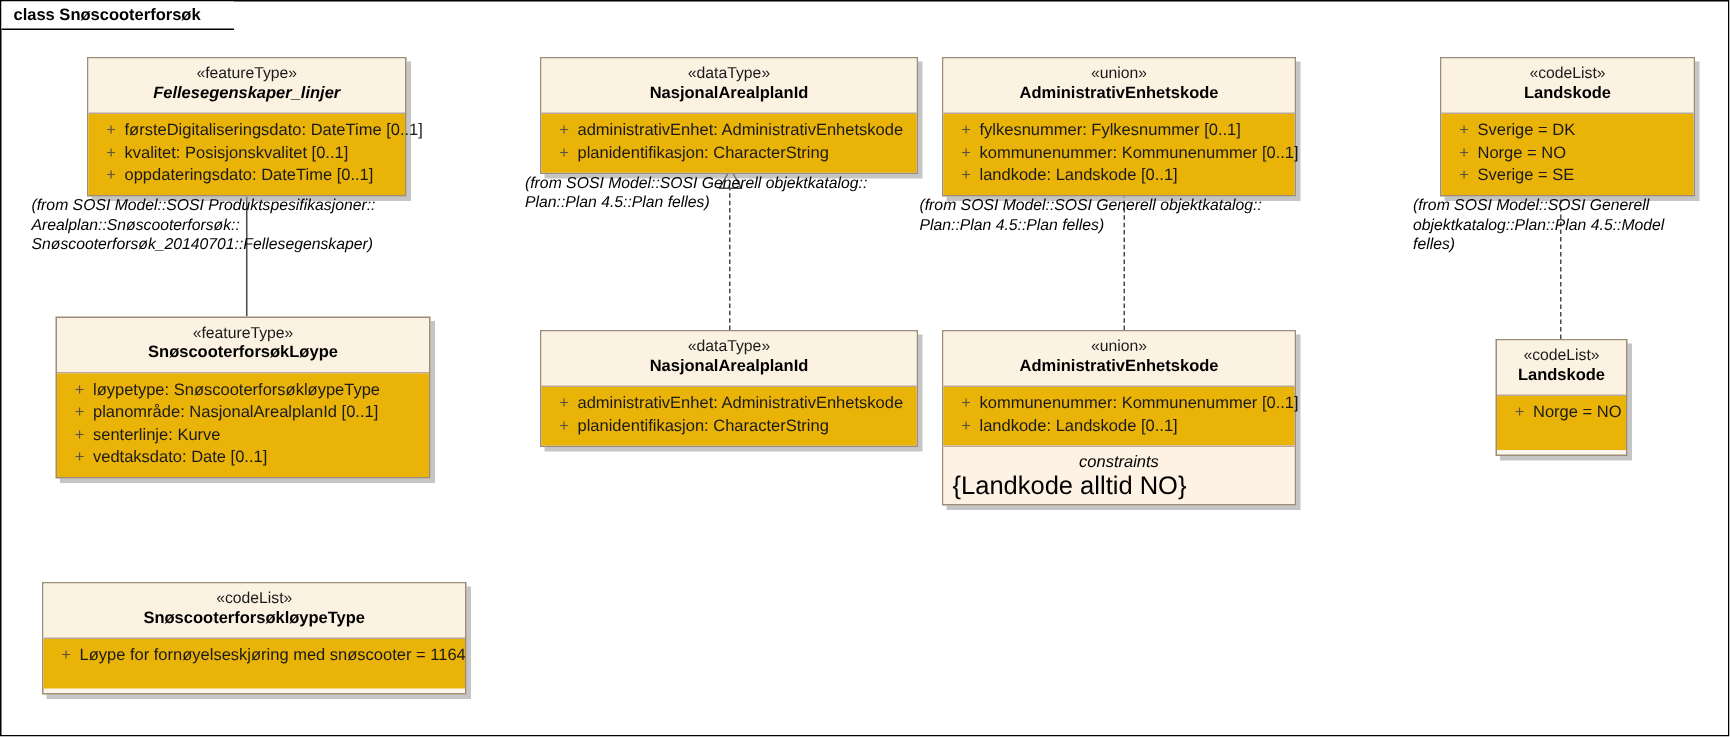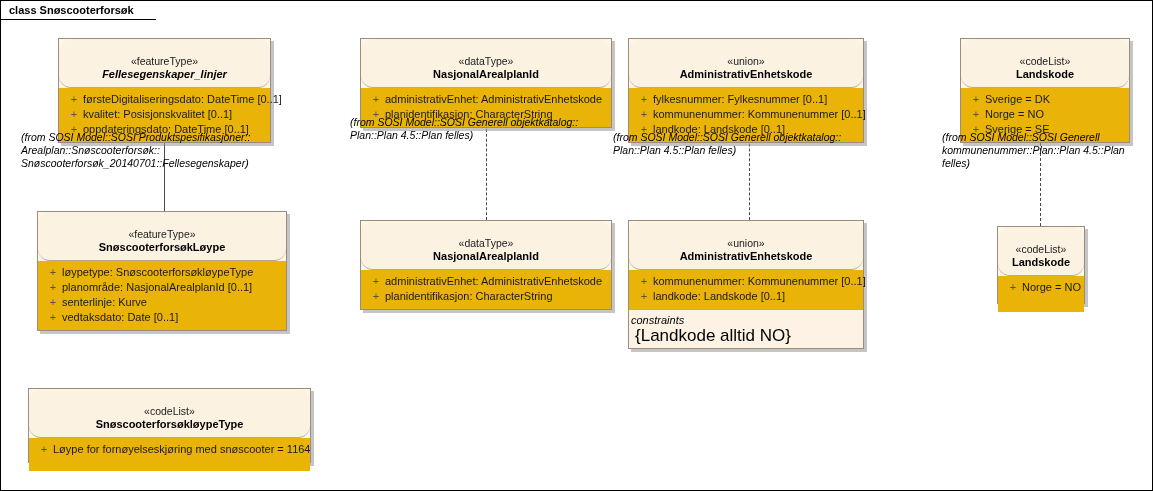--- a/index.html
+++ b/index.html
@@ -63,23 +63,22 @@
   .uml-box {
     position: absolute;
     background: #fdf6ea;
     border: 1px solid #9b8d7a;
     box-shadow: 3px 3px 0 0 rgba(150,150,150,0.55);
   }
   .uml-head {
     background: #fcf2e2;
     border-bottom: 1px solid #b9a893;
     text-align: center;
-    padding: 16px 6px 5px 6px;
+    padding: 4px 6px 5px 6px;
     line-height: 1.25;
-    border-radius: 12px;
   }
   .uml-head .stereo {
     display: block;
     font-size: 10.5px;
     color: #1a1a1a;
   }
   .uml-head .cname {
     display: block;
     font-size: 11px;
     font-weight: bold;
@@ -106,21 +105,21 @@
     color: #5a5245;
   }
 
   .uml-constraints {
     background: #fdf2e3;
     border-top: 1px solid #b9a893;
     padding: 3px 2px 5px 2px;
   }
   .uml-constraints .ctitle {
     display: block;
-    text-align: left;
+    text-align: center;
     font-style: italic;
     font-size: 11px;
     line-height: 15px;
   }
   .uml-constraints .cbody {
     display: block;
     text-align: left;
     padding-left: 4px;
     font-size: 17px;
     line-height: 15px;
@@ -316,21 +315,21 @@
         </span>
         <span class="attr-row">
           <span class="vis">+</span><span>Norge = NO</span>
         </span>
         <span class="attr-row">
           <span class="vis">+</span><span>Sverige = SE</span>
         </span>
       </div>
     </div>
     <div class="from-note" style="left:941px; top:111px; width:206px;">(from SOSI Model::SOSI Generell
-kommunenummer::Plan::Plan 4.5::Plan
+objektkatalog::Plan::Plan 4.5::Model
 felles)</div>
 
     <div class="uml-box" style="left:996px; top:206px; width:88px; height:78px;">
       <div class="uml-head">
         <span class="stereo">«codeList»</span>
         <span class="cname">Landskode</span>
       </div>
       <div class="uml-attrs" style="height:36px;">
         <span class="attr-row">
           <span class="vis">+</span><span>Norge = NO</span>

